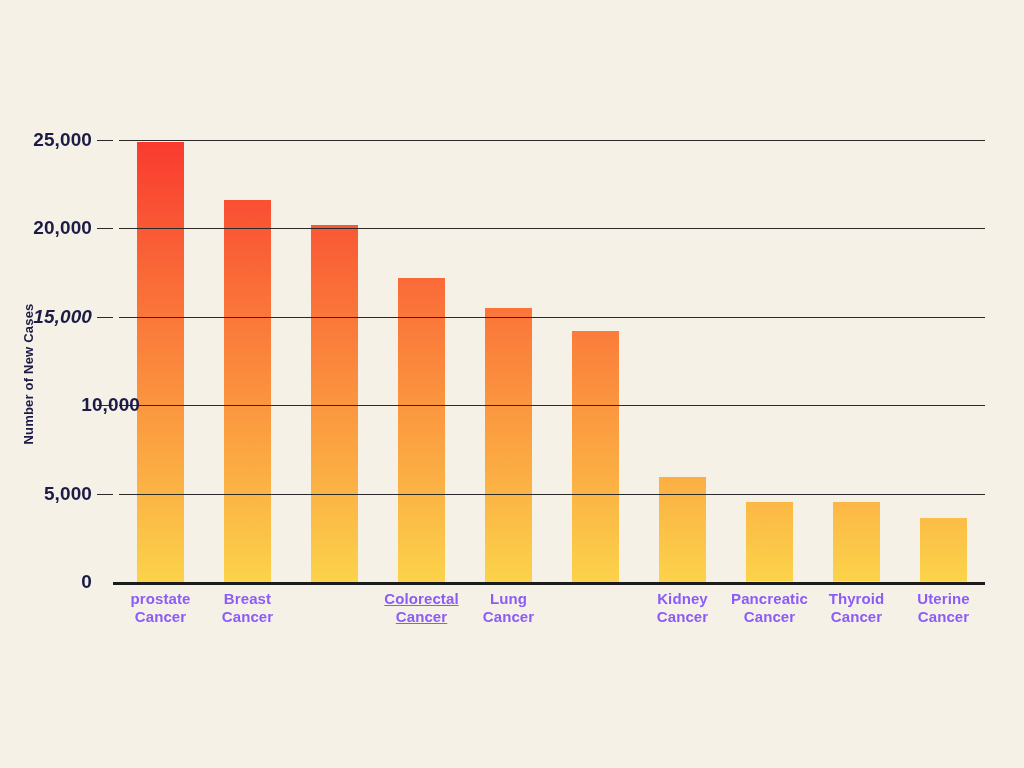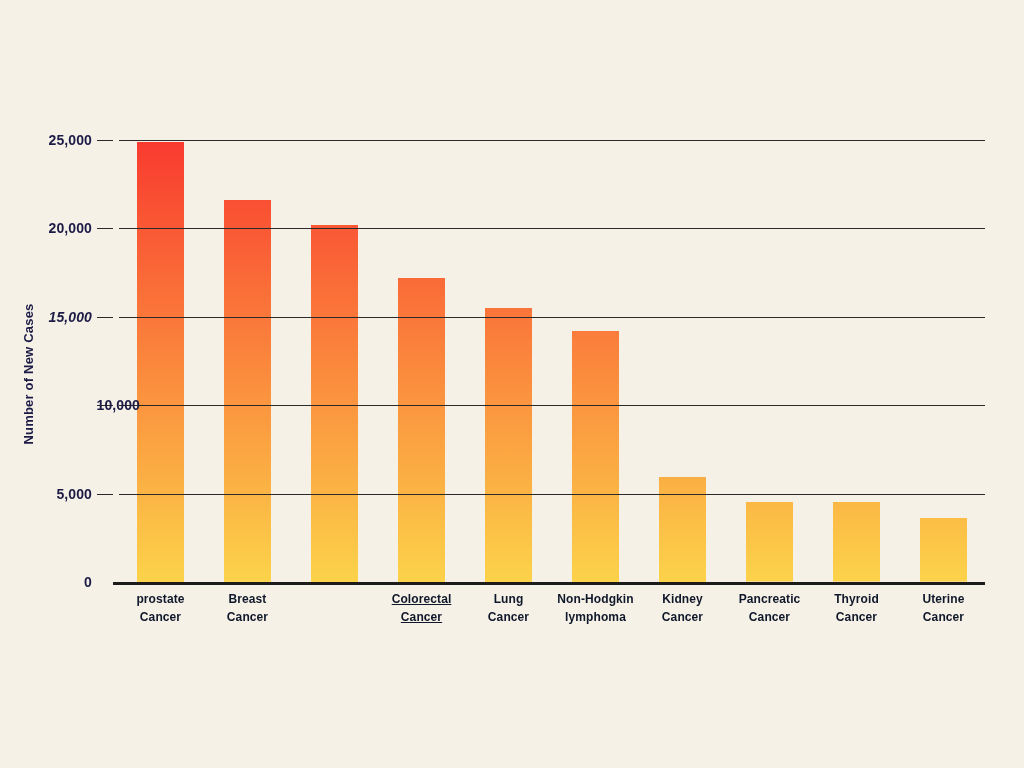--- a/index.html
+++ b/index.html
@@ -73,21 +73,21 @@
     left: 113px;
     width: 8px;
   }
 
   
   .y-tick-label {
     position: absolute;
     right: 0px;
     width: 92px;
     text-align: right;
-    font-size: 14px;
+    font-size: 19px;
     font-weight: bold;
     color: #1B1B46;
     line-height: 16px;
     letter-spacing: 0.1px;
   }
 
   
   .bars-layer {
     position: absolute;
     left: 0px;
@@ -107,23 +107,23 @@
     left: 119px;
     top: 590px;
     width: 890px;
     height: 46px;
   }
   .x-label {
     position: absolute;
     top: 0px;
     width: 118px;
     text-align: center;
-    font-size: 12px;
+    font-size: 15px;
     font-weight: bold;
-    color: #0f172a;
+    color: #8b5cf6;
     line-height: 18px;
     letter-spacing: 0.1px;
   }
 </style>
 </head>
 <body>
 
 <div id="chart-root">
 
   <div class="y-axis-title">Number of New Cases</div>
@@ -176,24 +176,20 @@
         <div>Cancer</div>
       </div>
       <div class="x-label" style="left: 243.5px; text-decoration: underline;">
         <div>Colorectal</div>
         <div>Cancer</div>
       </div>
       <div class="x-label" style="left: 330.5px;">
         <div>Lung</div>
         <div>Cancer</div>
       </div>
-      <div class="x-label" style="left: 417.5px;">
-        <div>Non-Hodgkin</div>
-        <div>lymphoma</div>
-      </div>
       <div class="x-label" style="left: 504.5px;">
         <div>Kidney</div>
         <div>Cancer</div>
       </div>
       <div class="x-label" style="left: 591.5px; text-align: center;">
         <div>Pancreatic</div>
         <div>Cancer</div>
       </div>
       <div class="x-label" style="left: 678.5px;">
         <div>Thyroid</div>

